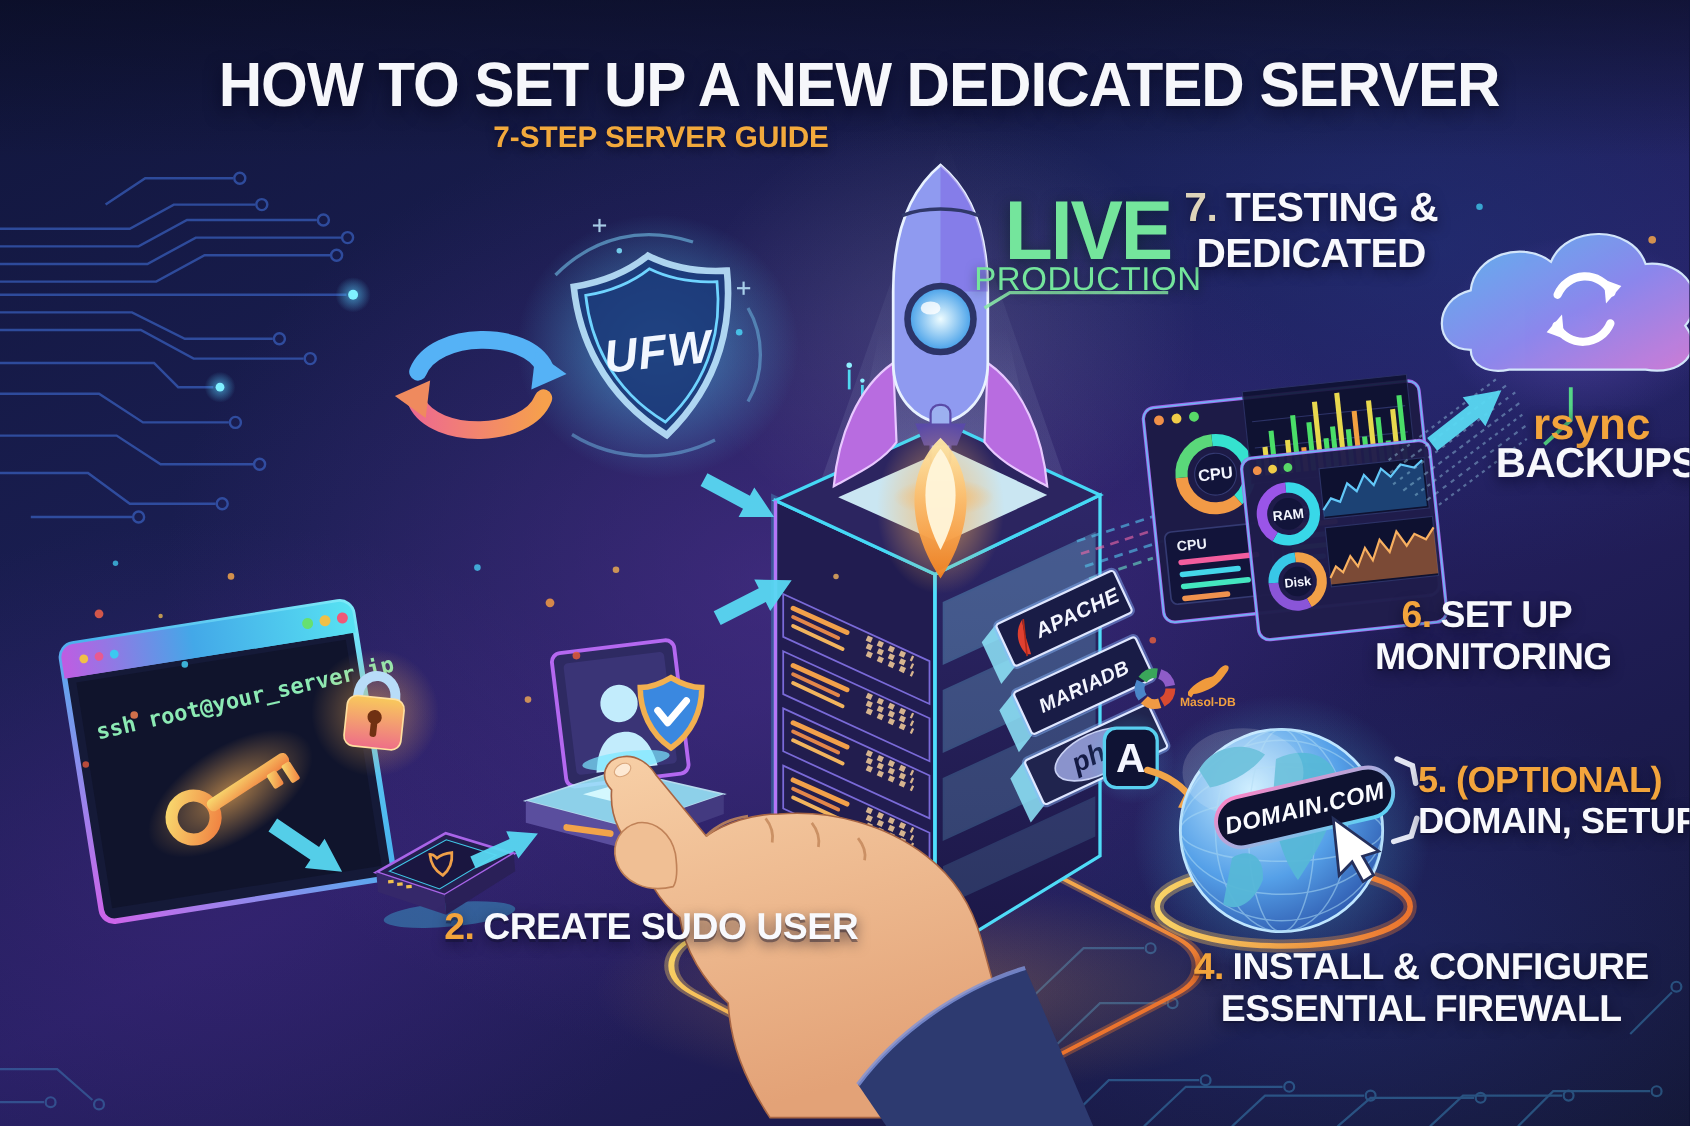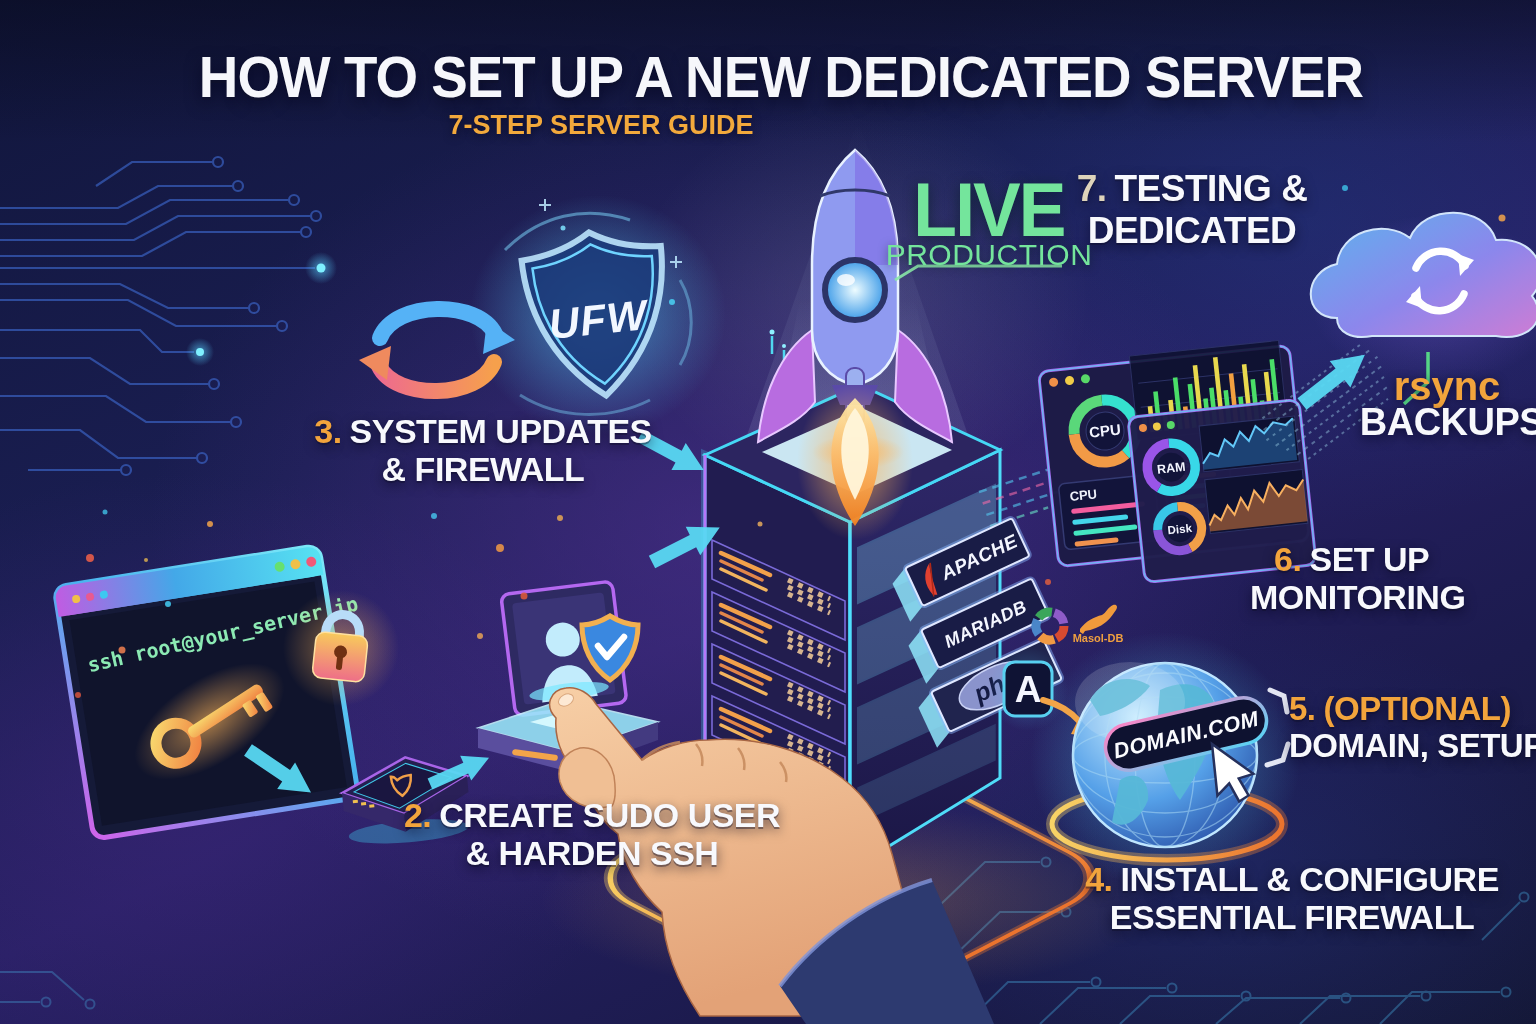--- a/index.html
+++ b/index.html
@@ -585,29 +585,24 @@
 <div class="txt title" style="left:781px;top:44px;">HOW TO SET UP A NEW DEDICATED SERVER</div>
 <div class="txt subtitle center" style="left:601px;top:110px;">7-STEP SERVER GUIDE</div>
 
 <div class="txt live1" style="left:989px;top:166px;">LIVE</div>
 <div class="txt live2 center" style="left:989px;top:238px;">PRODUCTION</div>
 
 <div class="txt rsync center" style="left:1447px;top:364px;">rsync</div>
 <div class="txt backups center" style="left:1452px;top:401px;">BACKUPS</div>
 
 
-<div class="txt step center" style="left:592px;top:796px;text-align:center;">
+<div class="txt step center" style="left:592px;top:824px;text-align:center;">
   <div><span class="num">2.</span><span>CREATE SUDO USER</span></div>
-  <div>&amp; HARDEN SSH</div>
 </div>
 
-<div class="txt step center" style="left:483px;top:412px;">
-  <div><span class="num">3.</span><span>SYSTEM UPDATES</span></div>
-  <div>&amp; FIREWALL</div>
-</div>
 
 <div class="txt step center" style="left:1292px;top:860px;">
   <div><span class="num">4.</span><span>INSTALL &amp; CONFIGURE</span></div>
   <div>ESSENTIAL FIREWALL</div>
 </div>
 
 <div class="txt step leftalign" style="left:1289px;top:690px;font-size:33px;">
   <div class="orange"><span class="num">5.</span><span>(OPTIONAL)</span></div>
   <div>DOMAIN, SETUP</div>
 </div>

